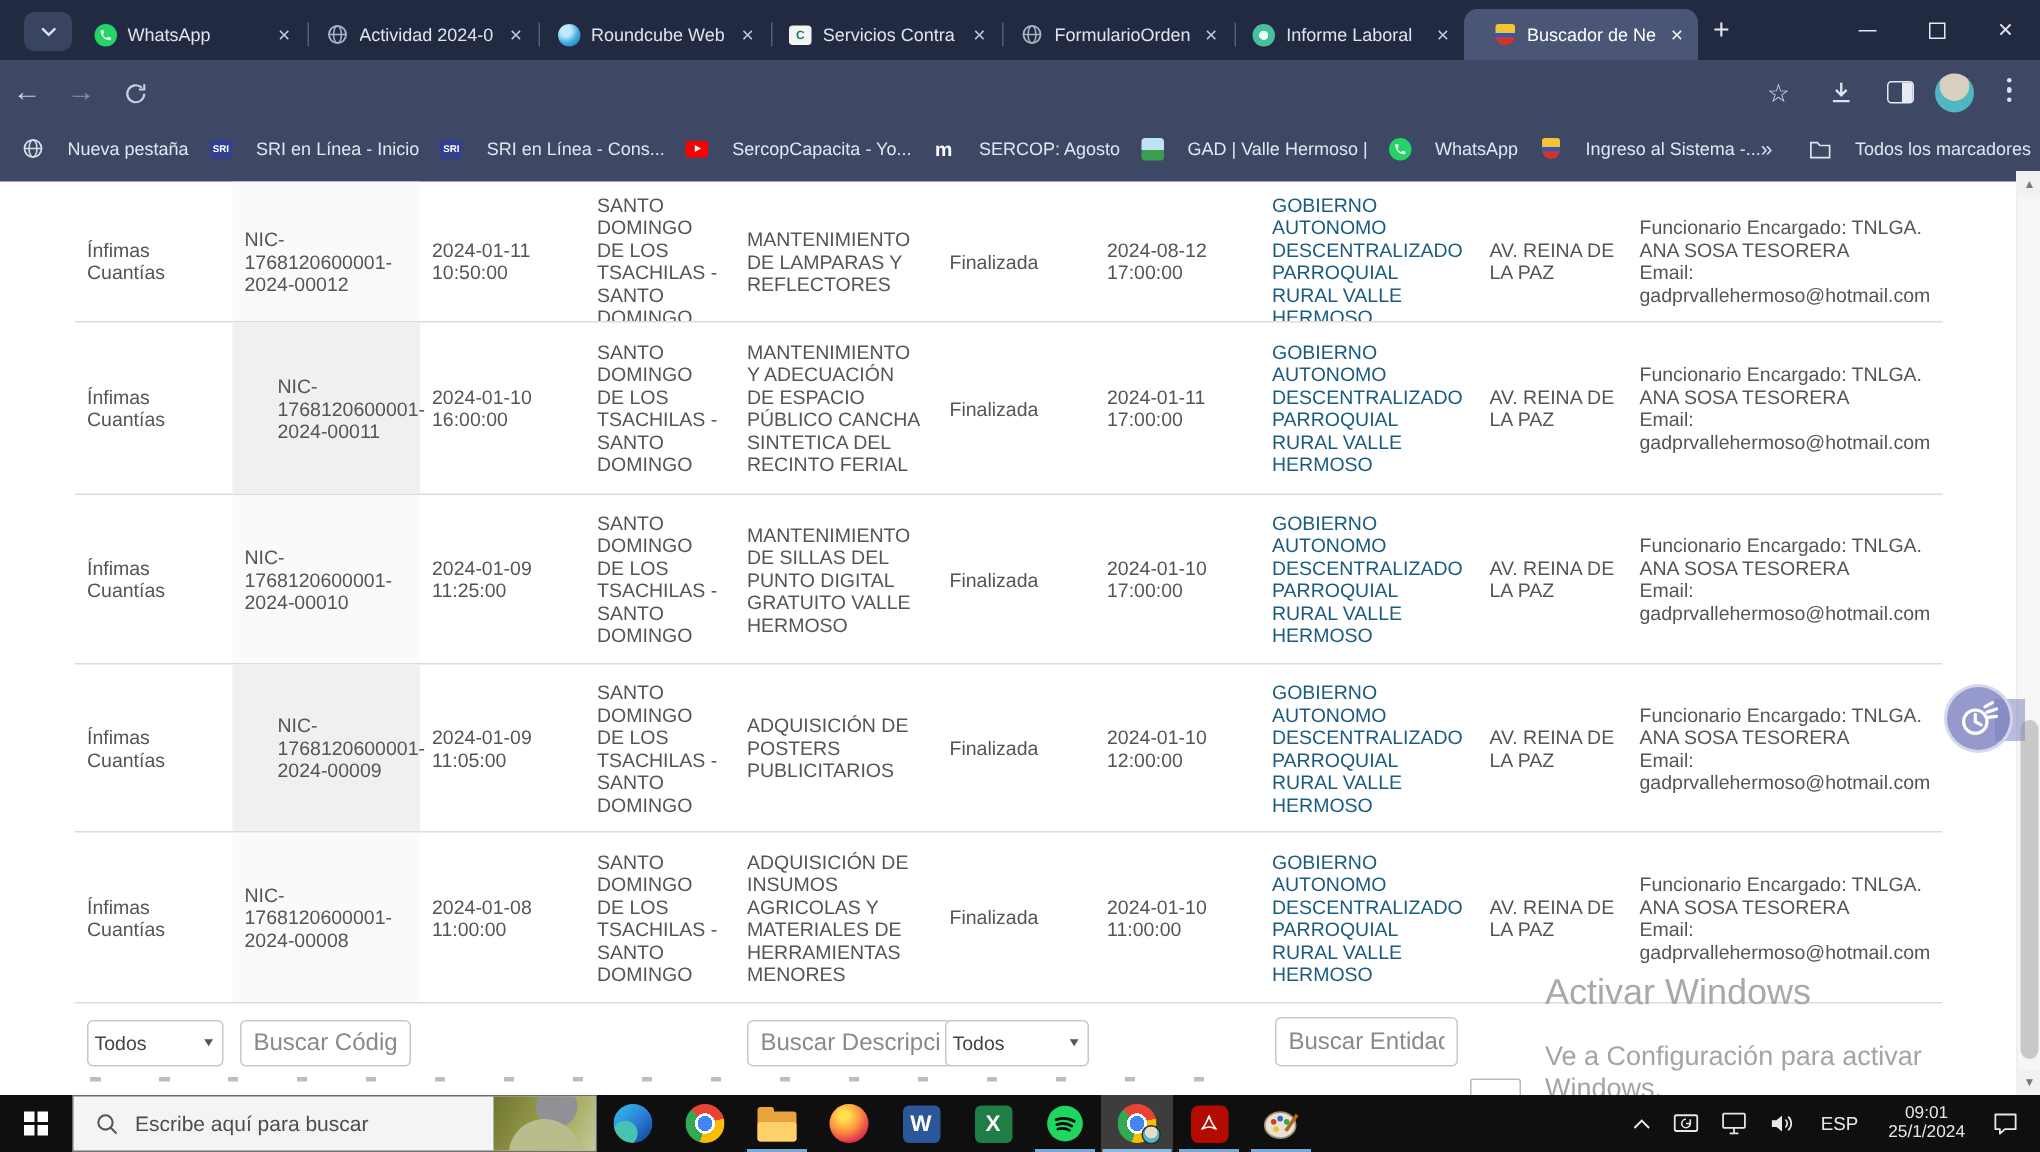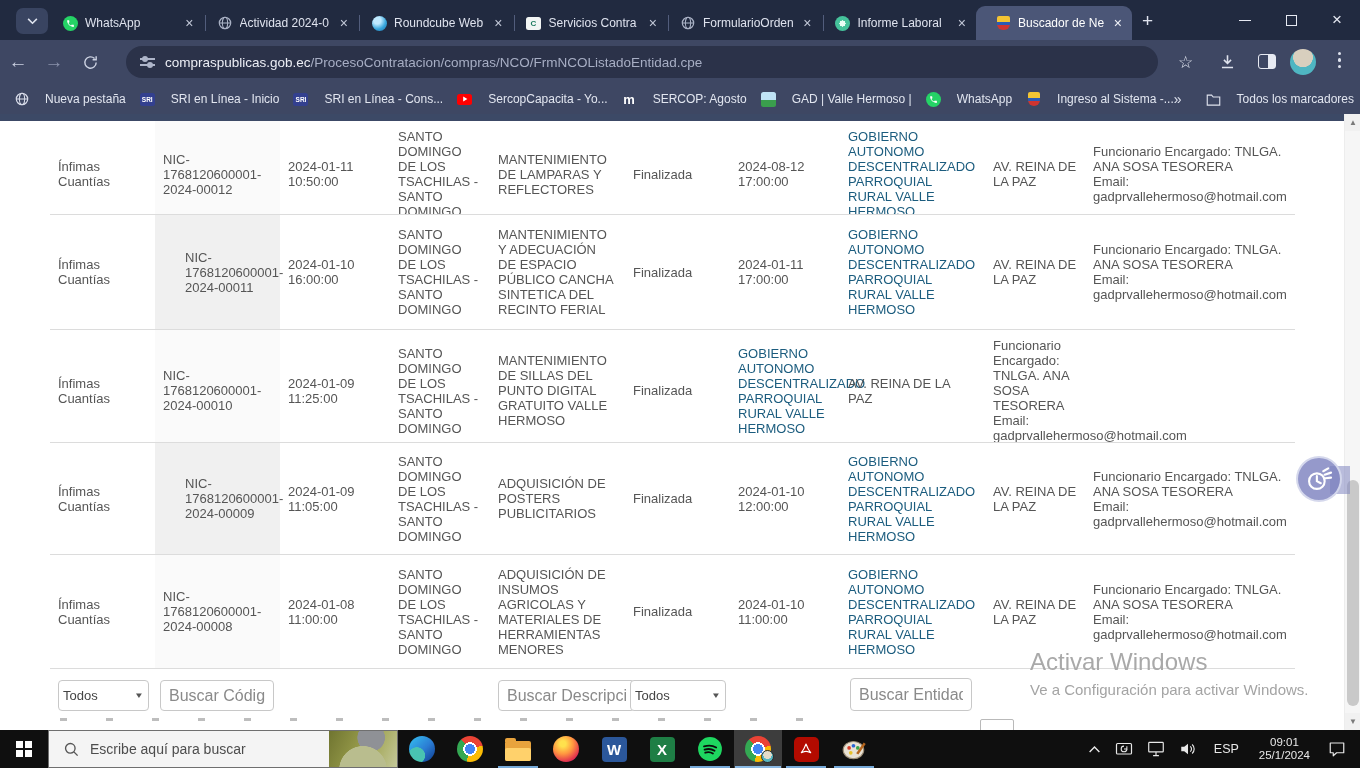--- a/index.html
+++ b/index.html
@@ -75,21 +75,21 @@
   .f-sel .chev { color:#555; font-size:10px; transform:scaleY(.8); }
   input.filter { padding:0 8px; }
   input.filter::placeholder { color:#8a8a8a; }
 
   .dashes { position:absolute; left:60px; top:604px; width:770px; height:2.5px; opacity:.65;
             background:repeating-linear-gradient(90deg,#9a9a9a 0 7px, transparent 7px 46px); }
   .pag-box { position:absolute; left:980px; top:605px; width:34px; height:22px; border:1px solid #b9b9b9; background:#fff; border-radius:2px; }
 
   #watermark { position:absolute; left:1030px; top:534px; color:#a9a9a9; }
   #watermark .l1 { font-size:24px; }
-  #watermark .l2 { font-size:15px; margin-top:5px; color:#a4a4a4; }
+  #watermark .l2 { font-size:18px; margin-top:18px; color:#a4a4a4; }
 
   
   #vscroll { position:absolute; top:114px; left:1344px; width:16px; height:616px; background:#f6f6f6; border-left:1px solid #ededed; }
   .sb-btn { position:absolute; left:0; width:16px; height:17px; background:#f1f1f1; color:#7a7a7a; font-size:8px;
             display:flex; align-items:center; justify-content:center; }
   .sb-up { top:0; } .sb-dn { bottom:0; }
   .sb-thumb { position:absolute; left:2px; top:366px; width:12px; height:226px; background:#c9c9c9; border-radius:6px; }
 
   
   #float-widget { position:absolute; left:1296px; top:456px; width:50px; height:50px; z-index:5; }
@@ -232,27 +232,20 @@
 
   <div id="toolbar">
     <div class="navbtn">←</div>
     <div class="navbtn dim">→</div>
     <div class="navbtn">
       <svg width="17" height="17" viewBox="0 0 24 24" style="margin:auto">
           <path d="M20 12a8 8 0 1 1-2.3-5.6" fill="none" stroke="#ccd2e2" stroke-width="2"></path>
           <path d="M20 3v5h-5" fill="none" stroke="#ccd2e2" stroke-width="2"></path>
         </svg>
     </div>
-    <div id="urlbar">
-      <span class="tune">
-          <i></i>
-          <i></i>
-        </span>
-      <span class="url"><span class="host">compraspublicas.gob.ec</span><span class="path">/ProcesoContratacion/compras/NCO/FrmNCOListadoEntidad.cpe</span></span>
-    </div>
     <div class="tb-ic star">☆</div>
     <div class="dl">
       <svg width="19" height="19" viewBox="0 0 24 24">
           <path d="M12 4v10M7.5 10l4.5 4.5L16.5 10M5 19.5h14" fill="none" stroke="#dfe3ee" stroke-width="2"></path>
         </svg>
     </div>
     <div class="panelic"></div>
     <div class="avatar"></div>
     <div class="kebab">
         <i></i>
@@ -377,20 +370,21 @@
 
       <div class="row r3">
         <div>Ínfimas Cuantías</div>
         <div class="cell-codigo">
             <span>NIC-1768120600001-2024-00010</span>
           </div>
         <div>2024-01-09 11:25:00</div>
         <div>SANTO DOMINGO DE LOS TSACHILAS - SANTO DOMINGO</div>
         <div>MANTENIMIENTO DE SILLAS DEL PUNTO DIGITAL GRATUITO VALLE HERMOSO</div>
         <div>Finalizada</div>
+        <div>2024-01-10 17:00:00</div>
         <div class="cell-entidad">GOBIERNO AUTONOMO DESCENTRALIZADO PARROQUIAL RURAL VALLE HERMOSO</div>
         <div>AV. REINA DE LA PAZ</div>
         <div>
           <span class="em-lbl">Funcionario Encargado: TNLGA. ANA SOSA TESORERA</span>
           <span class="em-lbl">Email:</span>
           <span class="em-val">gadprvallehermoso@hotmail.com</span>
         </div>
       </div>
 
       <div class="row r4 even">

